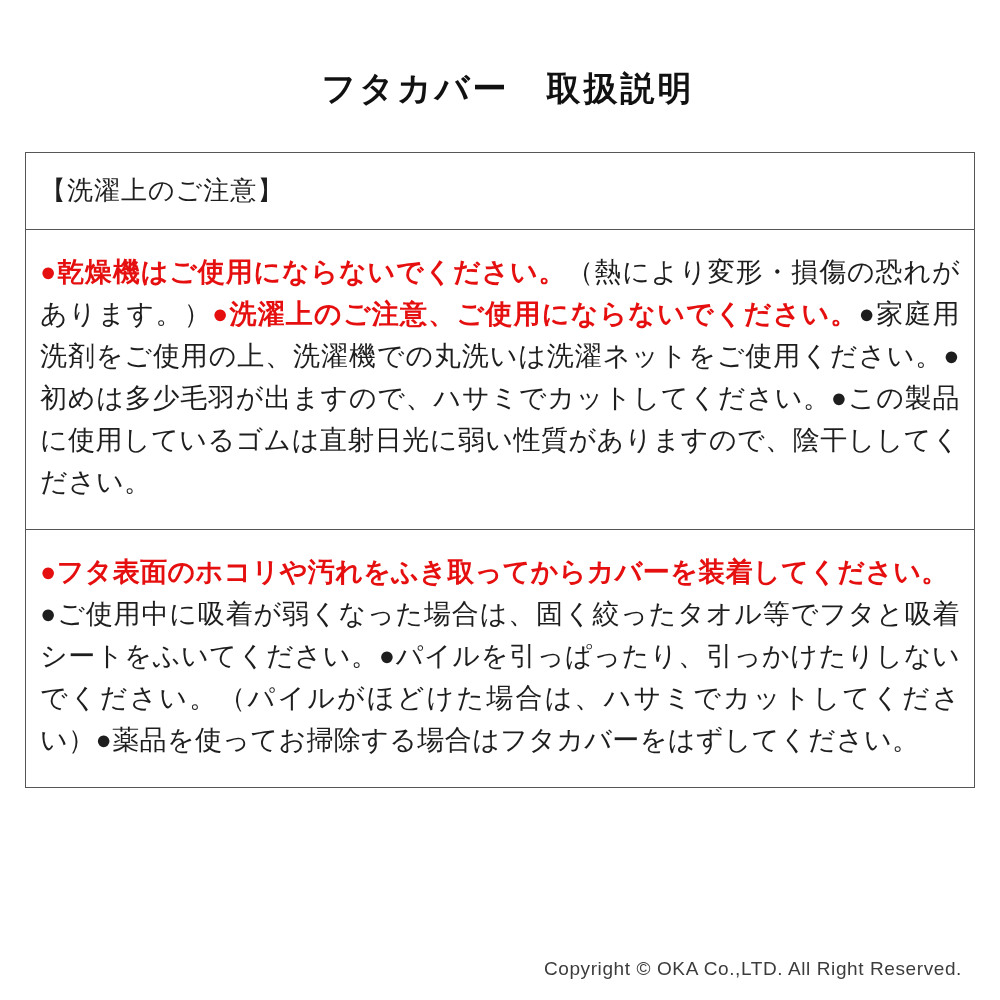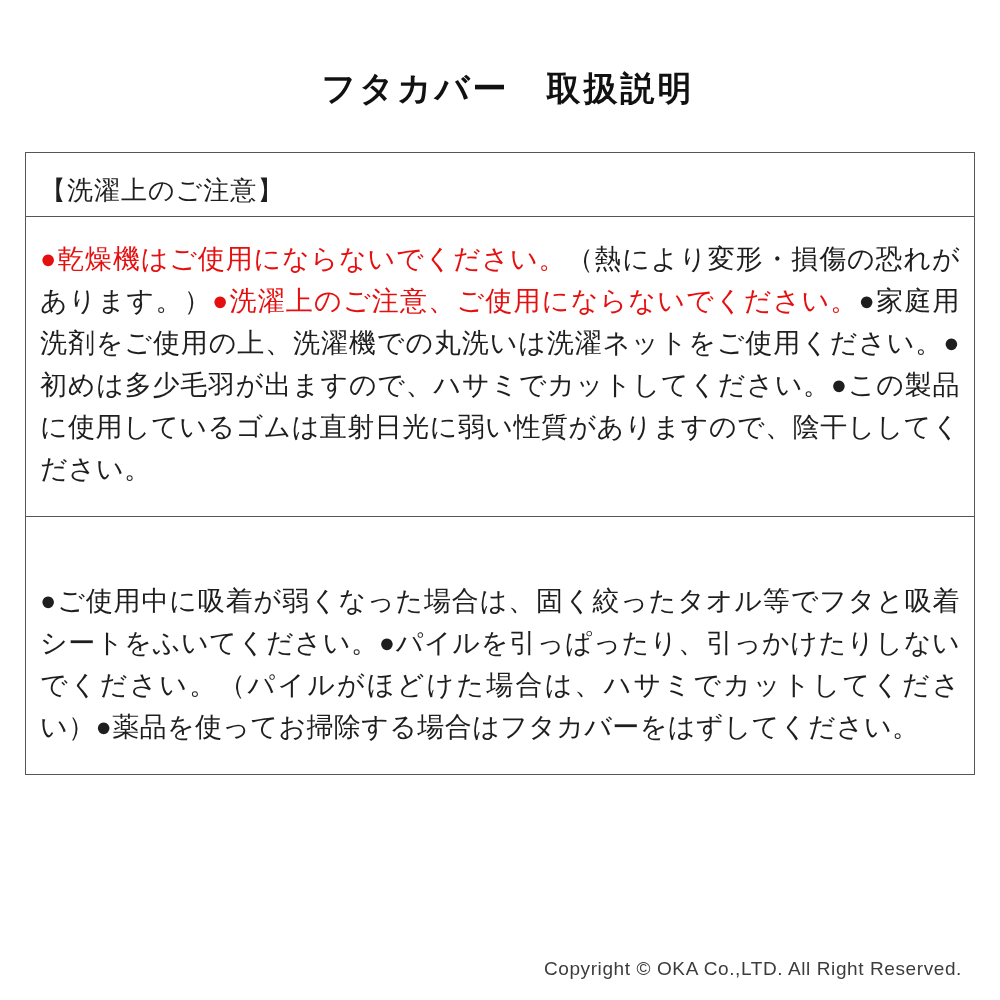--- a/index.html
+++ b/index.html
@@ -27,37 +27,37 @@
     white-space:pre;
   }
   .care-table{
     position:absolute;
     left:25px;top:152px;
     width:948px;
     border:1px solid var(--line);
     background:#fff;
   }
   .section-heading{
-    padding:20px 14px 8px 14px;
+    padding:20px 14px 21px 14px;
     font-size:26px;
     letter-spacing:1px;
     border-bottom:1px solid var(--line);
     color:var(--ink);
   }
   .section-body{
     padding:21px 14px 26px 14px;
     font-size:27px;
     line-height:42px;
     letter-spacing:0.4px;
     text-align:justify;
   }
   .section-body.with-divider{
     border-bottom:1px solid var(--line);
   }
-  .seg-red{color:var(--red);}
+  .seg-red{color:var(--red);font-weight:bold;}
   .seg-black{color:var(--ink);}
   .footer-copyright{
     position:absolute;
     right:38px;
     top:958px;
     font-size:19px;
     letter-spacing:0.6px;
     color:#3c3c3c;
   }
 </style>
@@ -66,17 +66,17 @@
 
 <div class="page-title">フタカバー　取扱説明</div>
 
 <div class="care-table">
 
   <div class="section-heading">【洗濯上のご注意】</div>
 
   <div class="section-body with-divider"><span class="seg-red">●乾燥機はご使用にならないでください。</span><span class="seg-black">（熱により変形・損傷の恐れがあります。）</span><span class="seg-red">●洗濯上のご注意、ご使用にならないでください。</span><span class="seg-black">●家庭用洗剤をご使用の上、洗濯機での丸洗いは洗濯ネットをご使用ください。●初めは多少毛羽が出ますので、ハサミでカットしてください。●この製品に使用しているゴムは直射日光に弱い性質がありますので、陰干ししてください。</span></div>
 
 
-  <div class="section-body"><br><span class="seg-black">●ご使用中に吸着が弱くなった場合は、固く絞ったタオル等でフタと吸着シートをふいてください。●パイルを引っぱったり、引っかけたりしないでください。（パイルがほどけた場合は、ハサミでカットしてください）●薬品を使ってお掃除する場合はフタカバーをはずしてください。</span></div>
+  <div class="section-body"><span class="seg-red">●フタ表面のホコリや汚れをふき取ってからカバーを装着してください。</span><br><span class="seg-black">●ご使用中に吸着が弱くなった場合は、固く絞ったタオル等でフタと吸着シートをふいてください。●パイルを引っぱったり、引っかけたりしないでください。（パイルがほどけた場合は、ハサミでカットしてください）●薬品を使ってお掃除する場合はフタカバーをはずしてください。</span></div>
 
 </div>
 
 <div class="footer-copyright">Copyright © OKA Co.,LTD. All Right Reserved.</div>
 
 </body></html>

